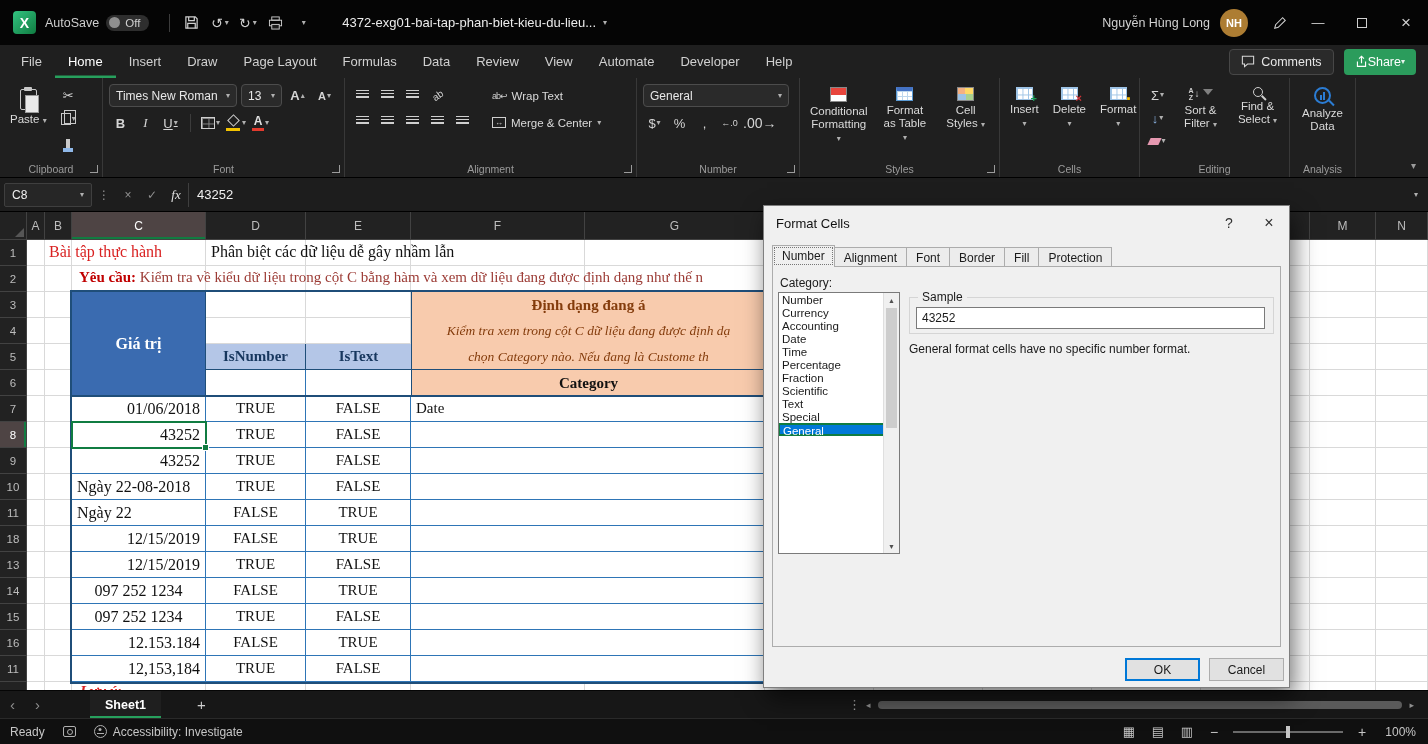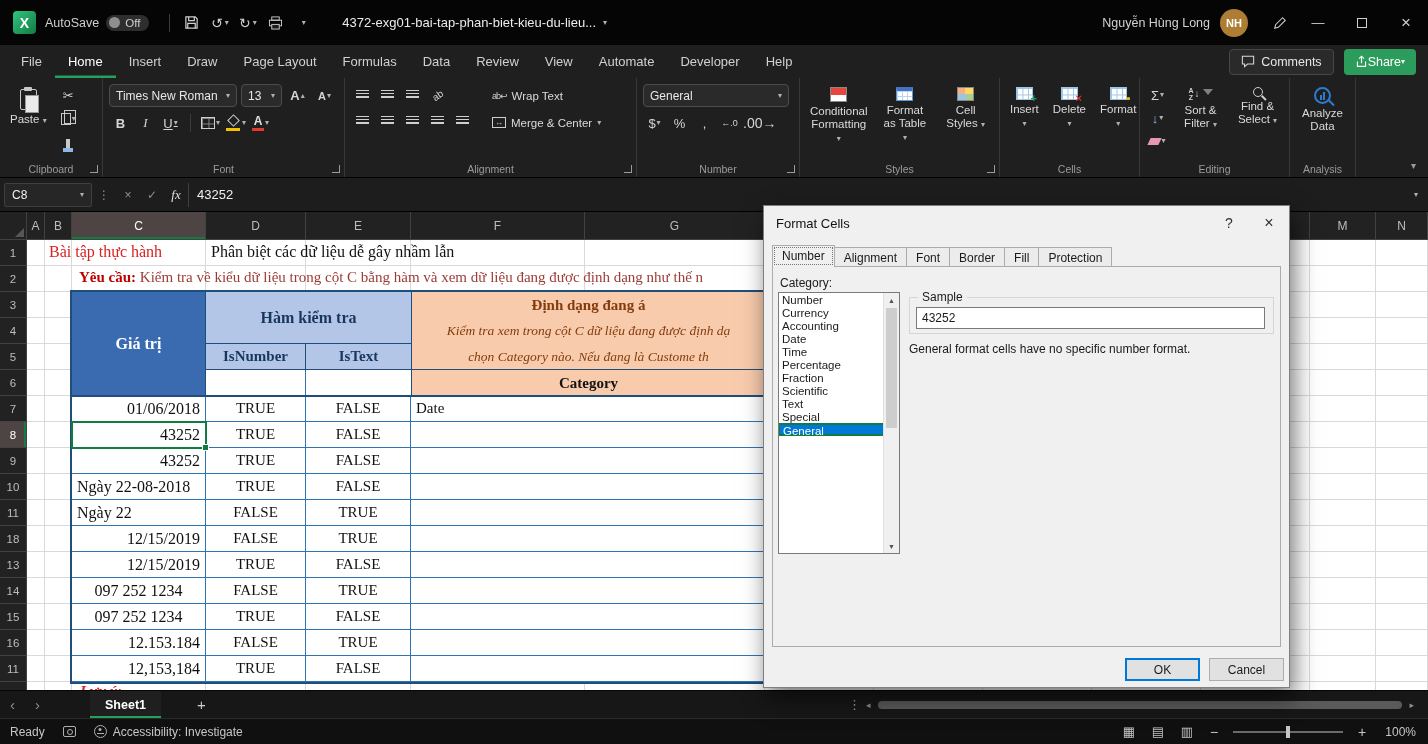--- a/index.html
+++ b/index.html
@@ -587,21 +587,20 @@
       <div class="vline" style="left: 737px;"></div>
       <div class="vline" style="left: 846px;"></div>
       <div class="vline" style="left: 955px;"></div>
       <div class="vline" style="left: 1064px;"></div>
       <div class="vline" style="left: 1173px;"></div>
       <div class="vline" style="left: 1282px;"></div>
       <div class="vline" style="left: 1348px;"></div>
       <div class="vline" style="left: 1400px;"></div>
       <div class="ptable">
       <div class="hcell serif" style="left:0;top:0;width:134px;height:104px;background:var(--headBlue);color:#fff;font-weight:700;font-size:16px;border-right:1px solid var(--tableBorder)">Giá trị</div>
-      <div class="hcell serif" style="left:134px;top:0;width:205px;height:52px;background:var(--headLightBlue);color:#17375E;font-weight:700;font-size:16px;border-bottom:1px solid var(--tableBorder)">Hàm kiểm tra</div>
       <div class="hcell serif" style="left:134px;top:52px;width:100px;height:26px;background:var(--headLightBlue);color:#17375E;font-weight:600;font-size:15px;border-right:1px solid var(--tableBorder);border-bottom:1px solid var(--tableBorder)">IsNumber</div>
       <div class="hcell serif" style="left:234px;top:52px;width:105px;height:26px;background:var(--headLightBlue);color:#17375E;font-weight:600;font-size:15px;border-bottom:1px solid var(--tableBorder)">IsText</div>
       <div class="hcell" style="left:134px;top:78px;width:100px;height:26px;background:#fff;border-right:1px solid var(--tableInner)"></div>
       <div class="hcell" style="left:234px;top:78px;width:105px;height:26px;background:#fff"></div>
       <div class="hcell serif" style="left:339px;top:0;width:354px;height:78px;background:var(--headPeach);border-left:1px solid var(--tableBorder);border-bottom:1px solid var(--tableBorder);flex-direction:column;color:var(--darkRed);overflow:hidden">
         <span style="font-weight:700;font-size:15px;line-height:26px;white-space:nowrap">Định dạng đang á</span>
         <span style="font-style:italic;font-size:13.5px;line-height:26px;white-space:nowrap">Kiểm tra xem trong cột C dữ liệu đang được định dạ</span>
         <span style="font-style:italic;font-size:13.5px;line-height:26px;white-space:nowrap">chọn Category nào. Nếu đang là Custome th</span>
       </div>
       <div class="hcell serif" style="left:339px;top:78px;width:354px;height:26px;background:var(--headPeach);border-left:1px solid var(--tableBorder);font-weight:700;font-size:15px;color:#111">Category</div>

